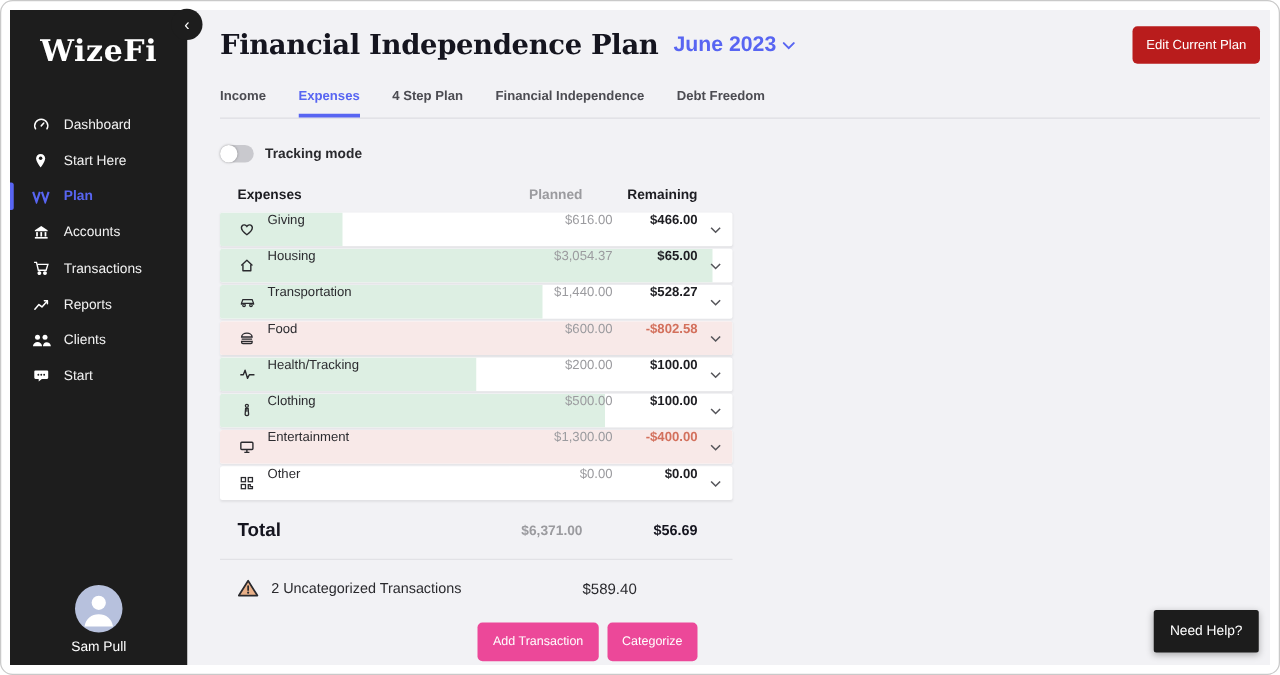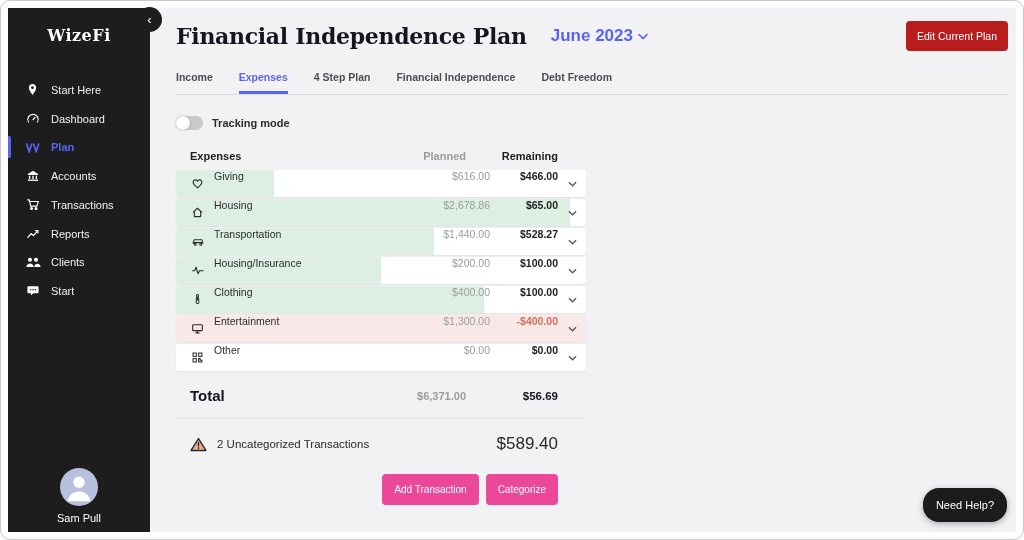--- a/index.html
+++ b/index.html
@@ -3,33 +3,33 @@
 <meta charset="utf-8">
 <style>
   * { margin:0; padding:0; box-sizing:border-box; }
   html,body { width:1024px; height:540px; font-family:"Liberation Sans", sans-serif; background:#fff; }
   .frame { position:absolute; inset:0; width:1024px; height:540px; border:1px solid #c9c9c9; border-radius:10px; padding:7px; background:#fff; }
   .app { display:flex; width:100%; height:100%; position:relative; }
 
   
   .sidebar { width:142px; background:#1d1d1d; color:#fff; position:relative; flex-shrink:0; display:flex; flex-direction:column; }
   .collapse-btn { position:absolute; top:-1px; right:-12px; width:25px; height:25px; background:#1d1d1d; border-radius:50%; color:#fff; display:flex; align-items:center; justify-content:center; font-size:13px; cursor:pointer; z-index:5; }
-  .logo { margin-top:18px; text-align:center; font-family:"DejaVu Serif", serif; font-weight:bold; font-size:16px; letter-spacing:.5px; }
+  .logo { margin-top:18px; text-align:center; font-family:"DejaVu Serif", serif; font-weight:bold; font-size:24px; letter-spacing:.5px; }
   .nav { margin-top:30px; }
   .nav-item { position:relative; display:flex; align-items:center; gap:10px; padding:8px 0 8px 16px; font-size:11px; cursor:pointer; color:#f2f2f2; }
   .nav-item.active { color:#5865f2; font-weight:bold; }
   .nav-item.active::before { content:""; position:absolute; left:0; top:3px; bottom:3px; width:3px; background:#5865f2; border-radius:0 2px 2px 0; }
   .nav-icon { width:17px; display:flex; justify-content:center; align-items:center; }
   .user-box { position:absolute; bottom:8px; left:0; right:0; text-align:center; }
   .avatar { width:38px; height:38px; border-radius:50%; background:#b7c1dd; margin:0 auto; overflow:hidden; display:flex; align-items:flex-end; justify-content:center; }
   .user-name { font-size:11px; margin-top:6px; color:#fff; }
 
   
   .main { flex:1; background:#f2f2f5; position:relative; overflow:hidden; }
-  .header-row { display:flex; align-items:center; padding:13px 8px 0 26px;gap:12px; }
+  .header-row { display:flex; align-items:center; padding:13px 8px 0 26px; }
   .page-title { font-family:"DejaVu Serif", serif; font-weight:bold; font-size:22px; color:#15151f; letter-spacing:-0.3px; }
   .period { margin-left:12px; color:#5865f2; font-weight:bold; font-size:17px; display:flex; align-items:center; gap:5px; cursor:pointer; }
   .edit-btn { margin-left:auto; background:#b91c1c; color:#fff; border:none; font-size:10.5px; padding:9px 11px; border-radius:4px; cursor:pointer; font-family:inherit; }
 
   .tabs-wrap { margin:20px 8px 0 26px; border-bottom:1px solid #dddde2; display:flex; gap:26px; }
   .tab { font-size:10.5px; font-weight:bold; color:#4c4c52; padding-bottom:8px; cursor:pointer; border-bottom:3px solid transparent; }
   .tab.active { color:#5865f2; border-bottom-color:#5865f2; }
 
   .toggle-row { margin:21px 0 0 26px; display:flex; align-items:center; gap:9px; }
   .switch { width:27px; height:14px; background:#c9c9ce; border-radius:8px; position:relative; cursor:pointer; }
@@ -57,56 +57,56 @@
   .row-chevron { width:28px; display:flex; justify-content:center; align-items:center; }
 
   .total-row { display:flex; align-items:center; margin-top:16px; padding:0 0 14px 14px; border-bottom:1px solid #e2e2e6; }
   .total-label { flex:1; font-size:15px; font-weight:bold; color:#15151f; }
   .total-planned { width:96px; text-align:right; font-size:11px; font-weight:bold; color:#9b9b9f; }
   .total-rem { width:92px; text-align:right; font-size:11.5px; font-weight:bold; color:#15151f; }
 
   .uncat-row { display:flex; align-items:center; margin-top:15px; padding-left:14px; }
   .uncat-icon { width:18px; margin-right:9px; display:flex; align-items:center; }
   .uncat-label { flex:1; font-size:11.5px; color:#2a2a2e; }
-  .uncat-amount { width:92px; text-align:right; font-size:17px; color:#2a2a2e; }
+  .uncat-amount { width:92px; text-align:left; font-size:12px; color:#2a2a2e; }
 
   .actions-row { display:flex; justify-content:flex-end; gap:7px; margin-top:20px; padding-right:28px; }
   .action-btn { background:#ec4899; color:#fff; border:none; font-size:10px; padding:10px 12px; border-radius:4px; cursor:pointer; font-family:inherit; }
 
-  .need-help { position:absolute; right:9px; bottom:10px; background:#1c1c1c; color:#fff; font-size:11px; padding:11px 13px; border-radius:16px; cursor:pointer; box-shadow:0 2px 6px rgba(0,0,0,.3); }
+  .need-help { position:absolute; right:9px; bottom:10px; background:#1c1c1c; color:#fff; font-size:11px; padding:11px 13px; border-radius:2px; cursor:pointer; box-shadow:0 2px 6px rgba(0,0,0,.3); }
 </style>
 </head>
 <body>
 
 <div class="frame">
 <div class="app">
 
   <div class="sidebar">
     <div class="collapse-btn">
           <span>‹</span>
         </div>
     <div class="logo">WizeFi</div>
     <div class="nav">
       <div class="nav-item">
         <span class="nav-icon">
+              <svg width="14" height="13" viewBox="0 0 14 14" fill="none" stroke="#fff" stroke-width="1.3" stroke-linecap="round">
+                <path d="M2.1 10.8a5.6 5.6 0 1 1 9.8 0"></path>
+                <path d="M7 8.3l2.2-2.4"></path>
+              </svg>
+            </span>
+        <span class="nav-label">Dashboard</span>
+      </div>
+      <div class="nav-item">
+        <span class="nav-icon">
               <svg width="13" height="13" viewBox="0 0 14 14">
                 <path d="M7 1.2c-2.2 0-3.9 1.7-3.9 3.9C3.1 8 7 12.8 7 12.8S10.9 8 10.9 5.1C10.9 2.9 9.2 1.2 7 1.2z" fill="#fff"></path>
                 <circle cx="7" cy="5" r="1.5" fill="#1d1d1d"></circle>
               </svg>
             </span>
         <span class="nav-label">Start Here</span>
-      </div>
-      <div class="nav-item">
-        <span class="nav-icon">
-              <svg width="14" height="13" viewBox="0 0 14 14" fill="none" stroke="#fff" stroke-width="1.3" stroke-linecap="round">
-                <path d="M2.1 10.8a5.6 5.6 0 1 1 9.8 0"></path>
-                <path d="M7 8.3l2.2-2.4"></path>
-              </svg>
-            </span>
-        <span class="nav-label">Dashboard</span>
       </div>
       <div class="nav-item active">
         <span class="nav-icon">
               <svg width="16" height="11" viewBox="0 0 16 10" fill="none" stroke="#5865f2" stroke-width="1.7">
                 <path d="M1.5 1l2.7 8 2.7-8"></path>
                 <path d="M8.5 1l2.7 8 2.7-8"></path>
               </svg>
             </span>
         <span class="nav-label">Plan</span>
       </div>
@@ -233,21 +233,21 @@
         <div class="exp-row">
           <div class="row-fill under" style="width: 96%;"></div>
           <div class="row-content">
             <span class="cat-icon">
                   <svg width="13" height="13" viewBox="0 0 14 14" fill="none" stroke="#2a2a2e" stroke-width="1.2" stroke-linejoin="round">
                     <path d="M2.2 6.8 7 2.4l4.8 4.4"></path>
                     <path d="M3.6 6v5.4h6.8V6"></path>
                   </svg>
                 </span>
             <span class="cat-label">Housing</span>
-            <span class="planned">$2,678.86</span>
+            <span class="planned">$3,054.37</span>
             <span class="rem">$65.00</span>
             <span class="row-chevron">
                   <svg width="9" height="6" viewBox="0 0 10 6" fill="none" stroke="#55555a" stroke-width="1.4">
                     <path d="M1 1l4 4 4-4"></path>
                   </svg>
                 </span>
           </div>
         </div>
         <div class="exp-row">
           <div class="row-fill under" style="width: 63%;"></div>
@@ -264,49 +264,69 @@
             <span class="planned">$1,440.00</span>
             <span class="rem">$528.27</span>
             <span class="row-chevron">
                   <svg width="9" height="6" viewBox="0 0 10 6" fill="none" stroke="#55555a" stroke-width="1.4">
                     <path d="M1 1l4 4 4-4"></path>
                   </svg>
                 </span>
           </div>
         </div>
         <div class="exp-row">
+          <div class="row-fill over" style="width: 100%;"></div>
+          <div class="row-content">
+            <span class="cat-icon">
+                  <svg width="13" height="13" viewBox="0 0 14 14" fill="none" stroke="#2a2a2e" stroke-width="1.2">
+                    <path d="M2.5 6a4.5 3.3 0 0 1 9 0z"></path>
+                    <path d="M2.5 7.9h9"></path>
+                    <path d="M2.5 9.8h9v.7a1.1 1.1 0 0 1-1.1 1.1H3.6a1.1 1.1 0 0 1-1.1-1.1z"></path>
+                  </svg>
+                </span>
+            <span class="cat-label">Food</span>
+            <span class="planned">$600.00</span>
+            <span class="rem negative">-$802.58</span>
+            <span class="row-chevron">
+                  <svg width="9" height="6" viewBox="0 0 10 6" fill="none" stroke="#55555a" stroke-width="1.4">
+                    <path d="M1 1l4 4 4-4"></path>
+                  </svg>
+                </span>
+          </div>
+        </div>
+        <div class="exp-row">
           <div class="row-fill under" style="width: 50%;"></div>
           <div class="row-content">
             <span class="cat-icon">
                   <svg width="14" height="13" viewBox="0 0 14 14" fill="none" stroke="#2a2a2e" stroke-width="1.2" stroke-linejoin="round">
                     <path d="M.8 7.3h2.6L4.9 3.4l2.1 7 1.6-3.1H13"></path>
                   </svg>
                 </span>
-            <span class="cat-label">Housing/Insurance</span>
+            <span class="cat-label">Health/Tracking</span>
             <span class="planned">$200.00</span>
             <span class="rem">$100.00</span>
             <span class="row-chevron">
                   <svg width="9" height="6" viewBox="0 0 10 6" fill="none" stroke="#55555a" stroke-width="1.4">
                     <path d="M1 1l4 4 4-4"></path>
                   </svg>
                 </span>
           </div>
         </div>
         <div class="exp-row">
           <div class="row-fill under" style="width: 75%;"></div>
           <div class="row-content">
             <span class="cat-icon">
                   <svg width="13" height="13" viewBox="0 0 14 14" fill="none" stroke="#2a2a2e" stroke-width="1.1">
                     <circle cx="7" cy="2.9" r="1.3"></circle>
                     <path d="M5.9 5h2.2l.4 5.3a1.6 1.6 0 0 1-3 0z"></path>
                     <path d="M7 5v3"></path>
                   </svg>
                 </span>
             <span class="cat-label">Clothing</span>
-            <span class="planned">$400.00</span>
+            <span class="planned">$500.00</span>
             <span class="rem">$100.00</span>
             <span class="row-chevron">
                   <svg width="9" height="6" viewBox="0 0 10 6" fill="none" stroke="#55555a" stroke-width="1.4">
                     <path d="M1 1l4 4 4-4"></path>
                   </svg>
                 </span>
           </div>
         </div>
         <div class="exp-row">
           <div class="row-fill over" style="width: 100%;"></div>

